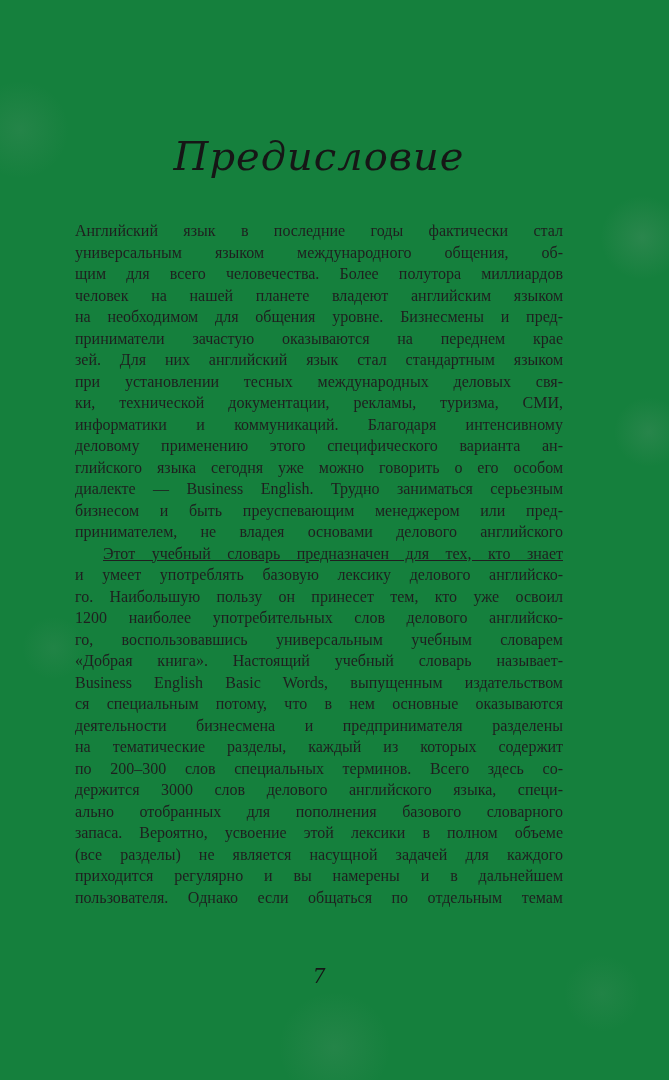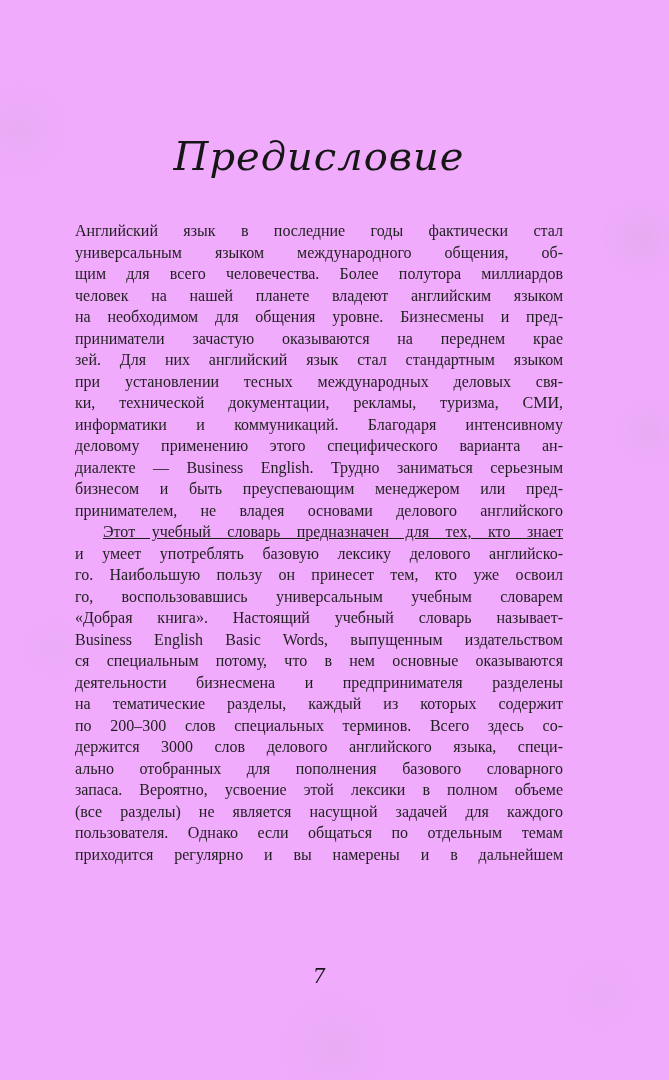--- a/index.html
+++ b/index.html
@@ -5,21 +5,21 @@
   html, body {
     margin: 0;
     padding: 0;
     background: #e8e8e8;
   }
   .page {
     position: relative;
     width: 669px;
     height: 1080px;
     margin: 0 auto;
-    background: #f0abfc;
+    background: #15803d;
     overflow: hidden;
     font-family: "Liberation Serif", serif;
     color: #1f1f1f;
   }
   
   .page::before {
     content: "";
     position: absolute;
     inset: 0;
     pointer-events: none;
@@ -93,38 +93,40 @@
         <div class="line">универсальным языком международного общения, об-</div>
         <div class="line">щим для всего человечества. Более полутора миллиардов</div>
         <div class="line">человек на нашей планете владеют английским языком</div>
         <div class="line">на необходимом для общения уровне. Бизнесмены и пред-</div>
         <div class="line">приниматели зачастую оказываются на переднем крае</div>
         <div class="line">зей. Для них английский язык стал стандартным языком</div>
         <div class="line">при установлении тесных международных деловых свя-</div>
         <div class="line">ки, технической документации, рекламы, туризма, СМИ,</div>
         <div class="line">информатики и коммуникаций. Благодаря интенсивному</div>
         <div class="line">деловому применению этого специфического варианта ан-</div>
+        <div class="line">глийского языка сегодня уже можно говорить о его особом</div>
         <div class="line">диалекте — Business English. Трудно заниматься серьезным</div>
         <div class="line">бизнесом и быть преуспевающим менеджером или пред-</div>
         <div class="line">принимателем, не владея основами делового английского</div>
       </div>
       <div class="paragraph">
         <div class="line first-indent">Этот учебный словарь предназначен для тех, кто знает</div>
         <div class="line">и умеет употреблять базовую лексику делового английско-</div>
         <div class="line">го. Наибольшую пользу он принесет тем, кто уже освоил</div>
+        <div class="line">1200 наиболее употребительных слов делового английско-</div>
         <div class="line">го, воспользовавшись универсальным учебным словарем</div>
         <div class="line">«Добрая книга». Настоящий учебный словарь называет-</div>
         <div class="line">Business English Basic Words, выпущенным издательством</div>
         <div class="line">ся специальным потому, что в нем основные оказываются</div>
         <div class="line">деятельности бизнесмена и предпринимателя разделены</div>
         <div class="line">на тематические разделы, каждый из которых содержит</div>
         <div class="line">по 200–300 слов специальных терминов. Всего здесь со-</div>
         <div class="line">держится 3000 слов делового английского языка, специ-</div>
         <div class="line">ально отобранных для пополнения базового словарного</div>
         <div class="line">запаса. Вероятно, усвоение этой лексики в полном объеме</div>
         <div class="line">(все разделы) не является насущной задачей для каждого</div>
+        <div class="line">приходится регулярно и вы намерены и в дальнейшем</div>
         <div class="line">пользователя. Однако если общаться по отдельным темам</div>
-        <div class="line">приходится регулярно и вы намерены и в дальнейшем</div>
       </div>
     </div>
 
   <div class="page-number">7</div>
 </div>
 
 </body></html>

